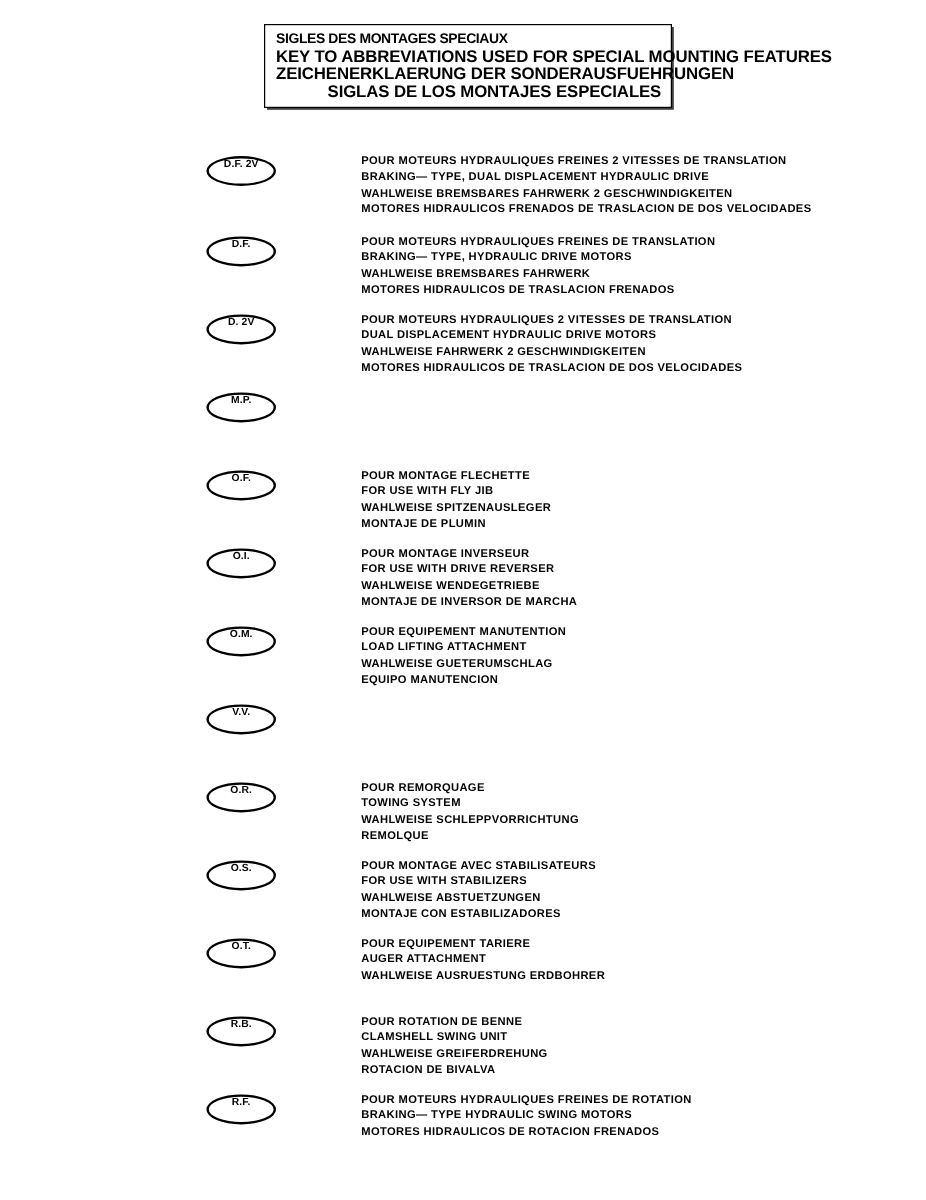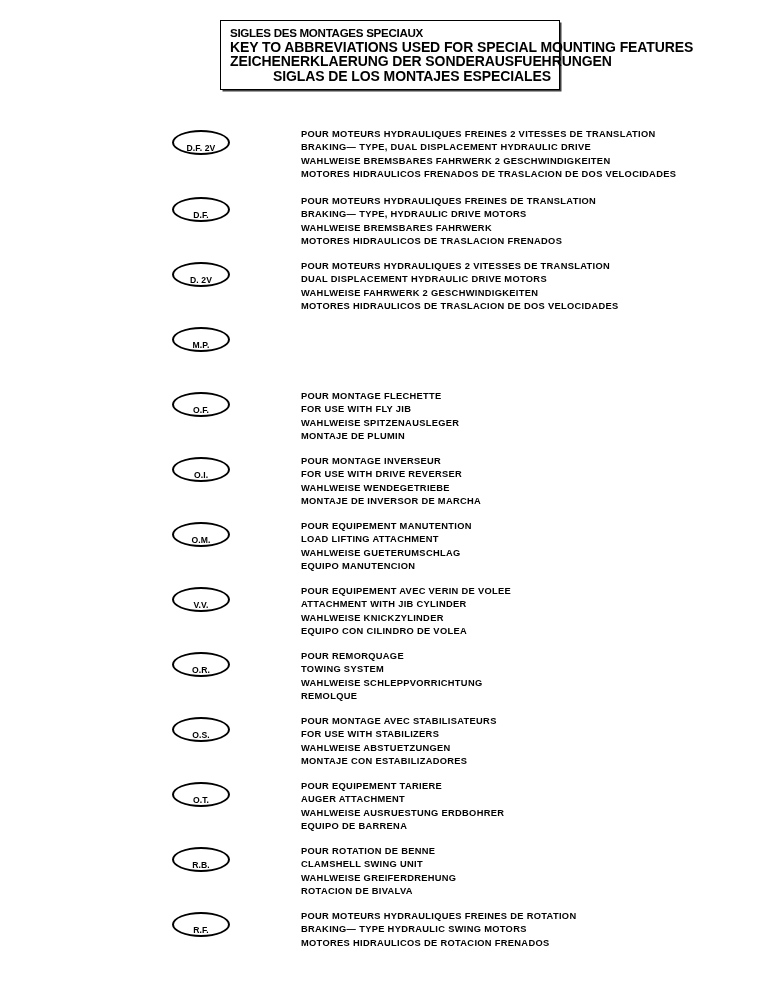--- a/index.html
+++ b/index.html
@@ -62,21 +62,21 @@
 
   .badge {
     position: absolute;
     left: 172px;
     top: 2px;
     width: 58px;
     height: 25px;
     border: 2.2px solid #000;
     border-radius: 50%;
     display: flex;
-    align-items: flex-end;
+    align-items: flex-start;
     justify-content: center;
     box-sizing: border-box;
   }
   .badge-label {
     font-size: 8.6px;
     font-weight: bold;
     letter-spacing: 0.1px;
     line-height: 1;
     white-space: nowrap;
   }
@@ -175,26 +175,20 @@
         <div class="line">POUR EQUIPEMENT MANUTENTION</div>
         <div class="line">LOAD LIFTING ATTACHMENT</div>
         <div class="line">WAHLWEISE GUETERUMSCHLAG</div>
         <div class="line">EQUIPO MANUTENCION</div>
       </div>
     </div>
     <div class="entry">
       <div class="badge">
         <span class="badge-label">V.V.</span>
       </div>
-      <div class="lines">
-        <div class="line">POUR EQUIPEMENT AVEC VERIN DE VOLEE</div>
-        <div class="line">ATTACHMENT WITH JIB CYLINDER</div>
-        <div class="line">WAHLWEISE KNICKZYLINDER</div>
-        <div class="line">EQUIPO CON CILINDRO DE VOLEA</div>
-      </div>
     </div>
     <div class="entry">
       <div class="badge">
         <span class="badge-label">O.R.</span>
       </div>
       <div class="lines">
         <div class="line">POUR REMORQUAGE</div>
         <div class="line">TOWING SYSTEM</div>
         <div class="line">WAHLWEISE SCHLEPPVORRICHTUNG</div>
         <div class="line">REMOLQUE</div>
@@ -212,21 +206,20 @@
       </div>
     </div>
     <div class="entry">
       <div class="badge">
         <span class="badge-label">O.T.</span>
       </div>
       <div class="lines">
         <div class="line">POUR EQUIPEMENT TARIERE</div>
         <div class="line">AUGER ATTACHMENT</div>
         <div class="line">WAHLWEISE AUSRUESTUNG ERDBOHRER</div>
-        <div class="line">EQUIPO DE BARRENA</div>
       </div>
     </div>
     <div class="entry">
       <div class="badge">
         <span class="badge-label">R.B.</span>
       </div>
       <div class="lines">
         <div class="line">POUR ROTATION DE BENNE</div>
         <div class="line">CLAMSHELL SWING UNIT</div>
         <div class="line">WAHLWEISE GREIFERDREHUNG</div>

